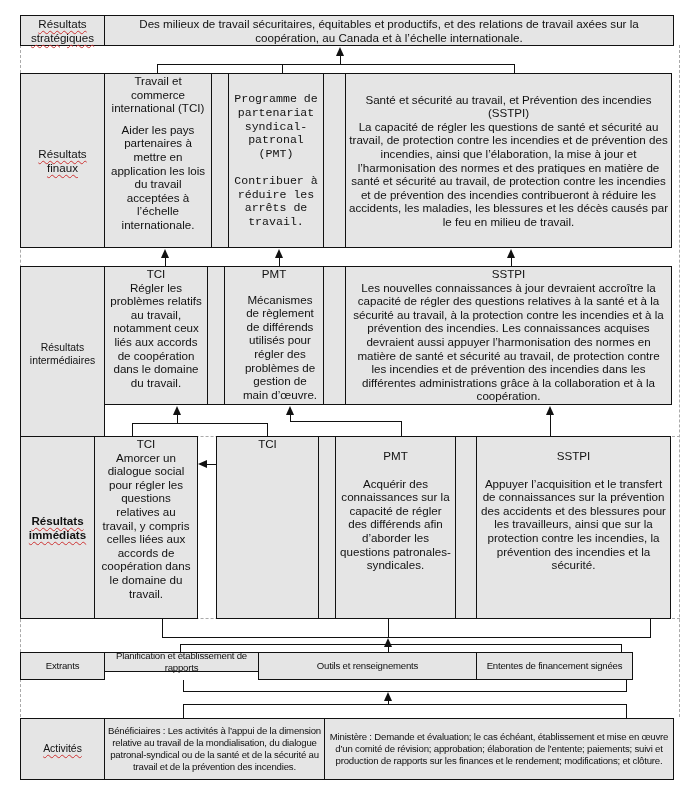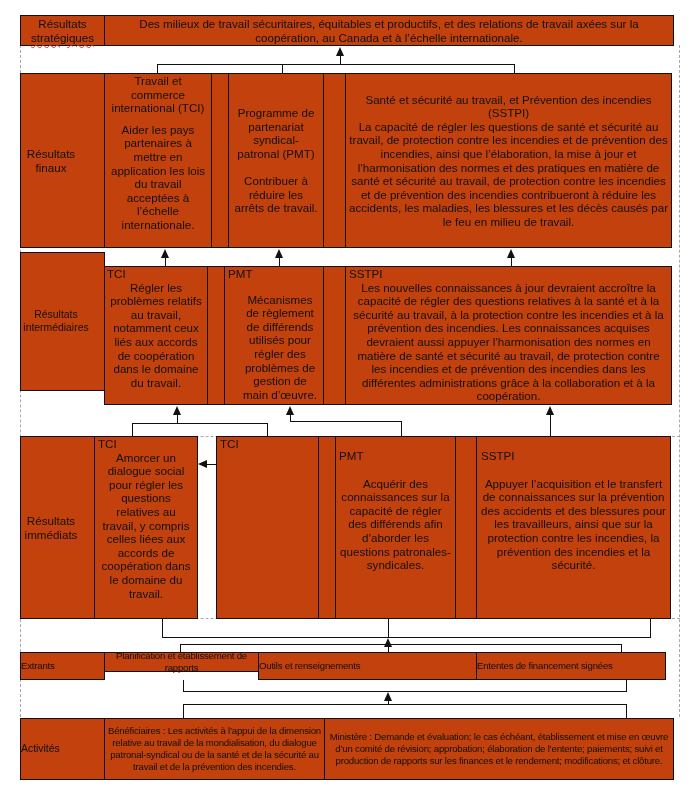--- a/index.html
+++ b/index.html
@@ -1,19 +1,19 @@
 <!DOCTYPE html>
 <html><head>
 <meta charset="utf-8">
 <style>
   html, body { margin:0; padding:0; background:#ffffff; }
   body { width:693px; height:792px; position:relative; overflow:hidden;
          font-family:"Liberation Sans", sans-serif; color:#111; }
-  .box { position:absolute; box-sizing:border-box; border:1.3px solid #111; background:#c2410c;
-         display:flex; flex-direction:column; align-items:flex-start; justify-content:center;
+  .box { position:absolute; box-sizing:border-box; border:1.3px solid #111; background:#e5e5e5;
+         display:flex; flex-direction:column; align-items:center; justify-content:center;
          text-align:center; }
   .txt { font-size:11.6px; line-height:13.6px; }
   .sm  { font-size:10.4px; line-height:12.6px; }
   .xs  { font-size:9.6px; line-height:12px; letter-spacing:-0.2px; }
   .ul  { text-decoration:underline; text-decoration-style:wavy; text-decoration-color:#c33;
          text-decoration-thickness:1px; text-underline-offset:2px; }
   .dash-v { position:absolute; border-left:1px dashed #aaa; width:0; }
   .dash-h { position:absolute; border-top:1px dashed #aaa; height:0; }
   .ln-h { position:absolute; height:0; border-top:1.3px solid #111; }
   .ln-v { position:absolute; width:0; border-left:1.3px solid #111; }
@@ -49,38 +49,38 @@
 <div class="ln-v" style="left:514px; top:64px; height:10px;"></div>
 
 <div class="box txt" style="left:20px; top:73px; width:85px; height:175px;">
   <span class="ul" style="width:60px;">Résultats finaux</span>
 </div>
 <div class="box txt flush" style="left:104px; top:73px; width:108px; height:175px; padding:0 3px;">
   <span>Travail et commerce international (TCI)</span>
   <span class="para">Aider les pays partenaires à mettre en application les lois du travail acceptées à l’échelle internationale.</span>
 </div>
 <div class="box" style="left:211px; top:73px; width:18px; height:175px;"></div>
-<div class="box txt" style="left:228px; top:73px; width:96px; height:175px; padding:0 4px;">
+<div class="box txt" style="left:228px; top:73px; width:96px; height:175px; padding:0 4px;font-family:Liberation Mono, monospace;">
   <span>Programme de partenariat syndical-patronal (PMT)</span>
   <span class="para" style="margin-top:14px;">Contribuer à réduire les arrêts de travail.</span>
 </div>
 <div class="box" style="left:323px; top:73px; width:23px; height:175px;"></div>
 <div class="box txt" style="left:345px; top:73px; width:327px; height:175px; padding:10px 3px;">
   <span>Santé et sécurité au travail, et Prévention des incendies (SSTPI)</span>
   <span>La capacité de régler les questions de santé et sécurité au travail, de protection contre les incendies et de prévention des incendies, ainsi que l’élaboration, la mise à jour et l’harmonisation des normes et des pratiques en matière de santé et sécurité au travail, de protection contre les incendies et de prévention des incendies contribueront à réduire les accidents, les maladies, les blessures et les décès causés par le feu en milieu de travail.</span>
 </div>
 
 <div class="arrow-up" style="left:161px; top:249px;"></div>
 <div class="ln-v" style="left:165px; top:257px; height:10px;"></div>
 <div class="arrow-up" style="left:275px; top:249px;"></div>
 <div class="ln-v" style="left:279px; top:257px; height:10px;"></div>
 <div class="arrow-up" style="left:507px; top:249px;"></div>
 <div class="ln-v" style="left:511px; top:257px; height:10px;"></div>
 
-<div class="box sm" style="left:20px; top:252px; width:85px; height:139px;">
+<div class="box sm" style="left:20px; top:266px; width:85px; height:178px;">
   <span style="width:70px;">Résultats intermédiaires</span>
 </div>
 <div class="box txt flush" style="left:104px; top:266px; width:104px; height:139px; padding:0 2px;">
   <span>TCI</span>
   <span>Régler les problèmes relatifs au travail, notamment ceux liés aux accords de coopération dans le domaine du travail.</span>
 </div>
 <div class="box" style="left:207px; top:266px; width:18px; height:139px;"></div>
 <div class="box txt flush" style="left:224px; top:266px; width:100px; height:139px; padding:0 3px;">
   <span>PMT</span>
   <span class="para" style="margin-top:12px;margin-left:12px;">Mécanismes de règlement de différends utilisés pour régler des problèmes de gestion de main d’œuvre.</span>
@@ -98,21 +98,21 @@
 <div class="ln-v" style="left:267px; top:423px; height:14px;"></div>
 
 <div class="arrow-up" style="left:286px; top:406px;"></div>
 <div class="ln-v" style="left:290px; top:414px; height:8px;"></div>
 <div class="ln-h" style="left:290px; top:421px; width:112px;"></div>
 <div class="ln-v" style="left:401px; top:421px; height:16px;"></div>
 
 <div class="arrow-up" style="left:546px; top:406px;"></div>
 <div class="ln-v" style="left:550px; top:414px; height:23px;"></div>
 
-<div class="box txt" style="left:20px; top:436px; width:75px; height:183px;">
+<div class="box txt" style="left:20px; top:436px; width:75px; height:183px;font-weight:bold;">
   <span class="ul" style="width:60px;">Résultats immédiats</span>
 </div>
 <div class="box txt flush" style="left:94px; top:436px; width:104px; height:183px; padding:0 3px;">
   <span>TCI</span>
   <span>Amorcer un dialogue social pour régler les questions relatives au travail, y compris celles liées aux accords de coopération dans le domaine du travail.</span>
 </div>
 <div class="arrow-left" style="left:198px; top:460px;"></div>
 <div class="ln-h" style="left:206px; top:464px; width:11px;"></div>
 <div class="box txt flush" style="left:216px; top:436px; width:103px; height:183px; padding:0 3px;">
   <span>TCI</span>
@@ -140,21 +140,21 @@
 
 <div class="box xs" style="left:20px; top:652px; width:85px; height:28px;">
   <span>Extrants</span>
 </div>
 <div class="box xs" style="left:104px; top:652px; width:155px; height:20px; padding:0 4px;">
   <span>Planification et établissement de rapports</span>
 </div>
 <div class="box xs" style="left:258px; top:652px; width:219px; height:28px;">
   <span>Outils et renseignements</span>
 </div>
-<div class="box xs" style="left:476px; top:652px; width:190px; height:28px;">
+<div class="box xs" style="left:476px; top:652px; width:157px; height:28px;">
   <span>Ententes de financement signées</span>
 </div>
 
 <div class="ln-h" style="left:183px; top:691px; width:444px;"></div>
 <div class="ln-v" style="left:183px; top:680px; height:12px;"></div>
 <div class="ln-v" style="left:626px; top:680px; height:12px;"></div>
 <div class="arrow-up" style="left:384px; top:692px;"></div>
 <div class="ln-v" style="left:388px; top:700px; height:4px;"></div>
 <div class="ln-h" style="left:183px; top:704px; width:444px;"></div>
 <div class="ln-v" style="left:183px; top:704px; height:15px;"></div>

